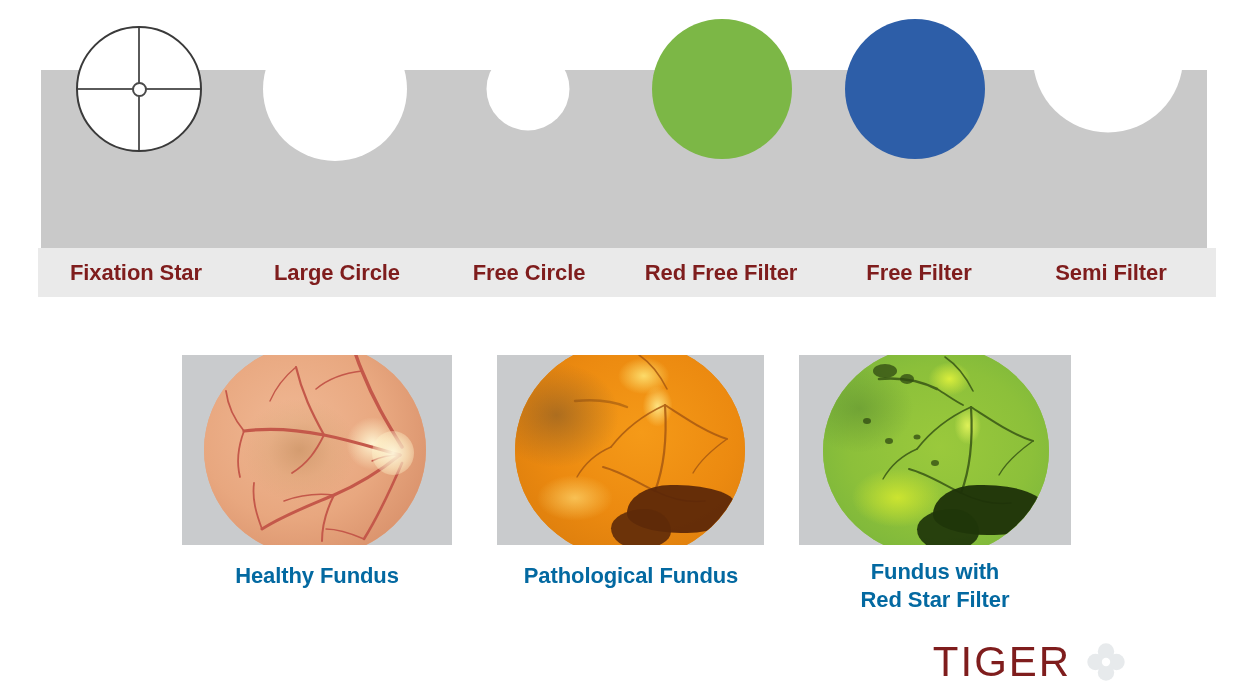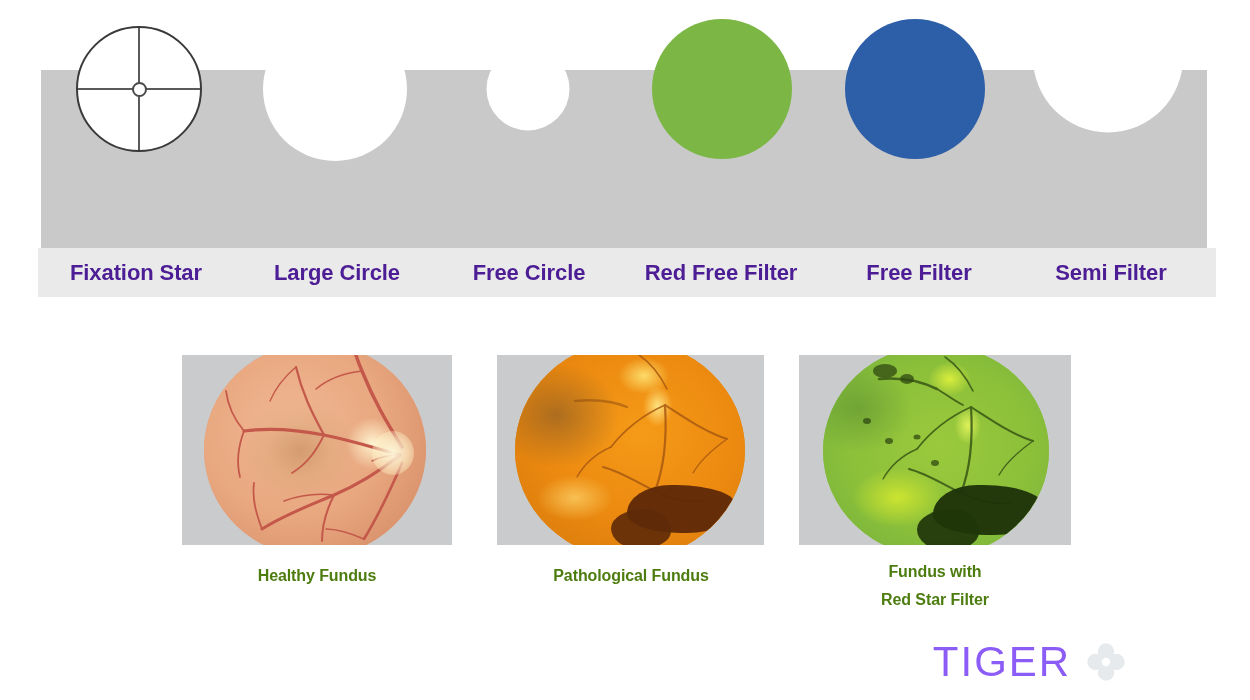--- a/index.html
+++ b/index.html
@@ -45,21 +45,21 @@
     transform: translate(-50%, -50%);
   }
   .target-label {
     position: absolute;
     top: 248px;
     height: 49px;
     line-height: 49px;
     text-align: center;
     font-size: 22px;
     font-weight: bold;
-    color: #4c1d95;
+    color: #7f1d1d;
     letter-spacing: -0.1px;
     white-space: nowrap;
   }
 
   
   .fixstar {
     width: 126px;
     height: 126px;
     position: relative;
   }
@@ -126,23 +126,23 @@
     overflow: hidden;
   }
   .fundus-globe {
     position: absolute;
     border-radius: 50%;
     overflow: hidden;
   }
   .fundus-caption {
     position: absolute;
     text-align: center;
-    font-size: 16px;
+    font-size: 22px;
     font-weight: bold;
-    color: #4d7c0f;
+    color: #0369a1;
     line-height: 28px;
     letter-spacing: -0.1px;
     white-space: pre-line;
   }
 
   
   .retina-healthy {
     position: absolute;
     inset: 0;
     background:
@@ -187,21 +187,21 @@
     height: 52px;
     display: flex;
     align-items: center;
     justify-content: center;
     gap: 14px;
   }
   .wm-text {
     font-size: 42px;
     font-weight: normal;
     letter-spacing: 2px;
-    color: #8b5cf6;
+    color: #7f1d1d;
     line-height: 1;
   }
 </style>
 </head>
 <body>
 
 <div id="targets-panel"></div>
 <div id="targets-label-strip"></div>
 
 <div class="target-cell" style="left:41px; width:196px;">

